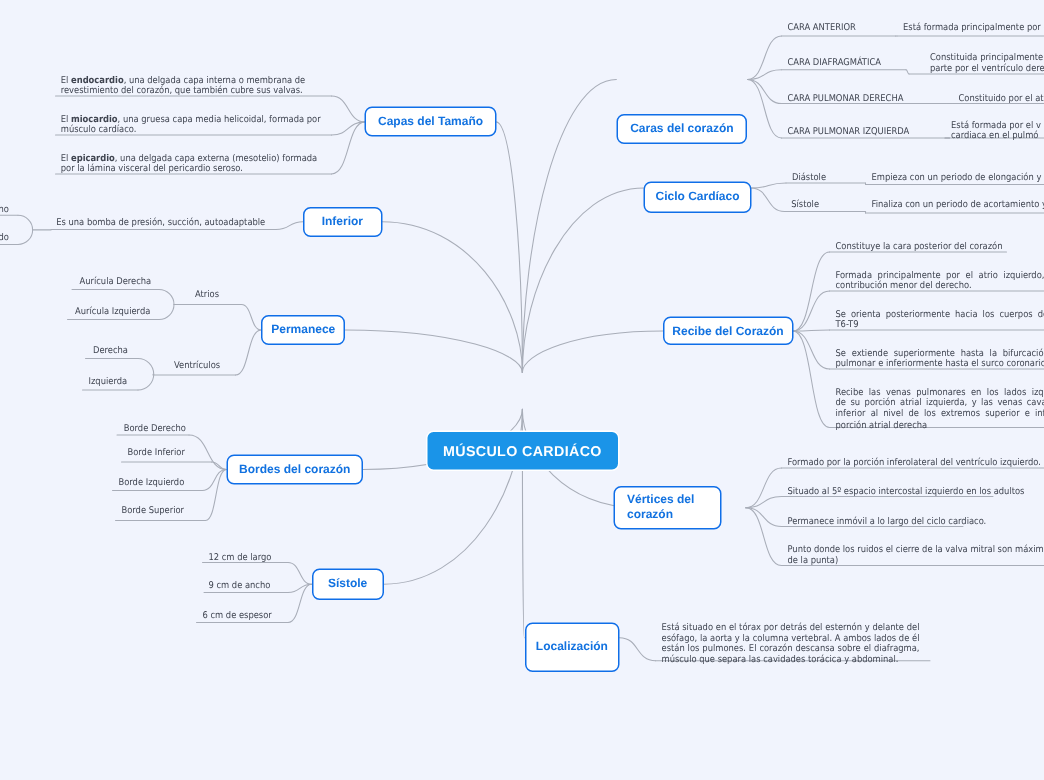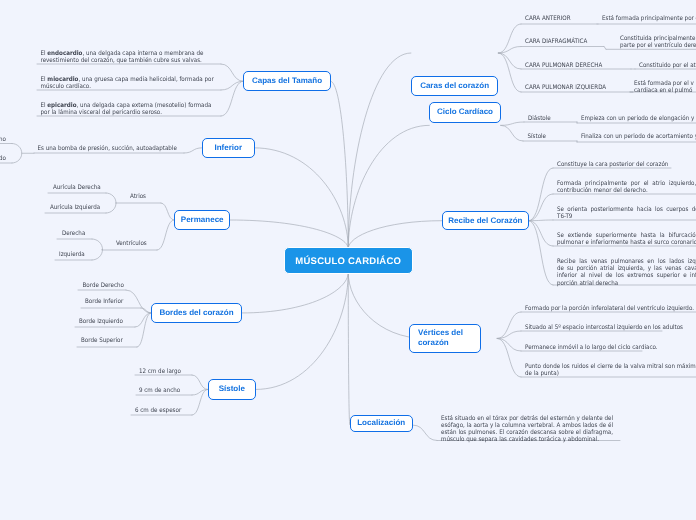--- a/index.html
+++ b/index.html
@@ -6,21 +6,21 @@
 body{width:696px;height:520px;background:#f1f4fd;overflow:hidden;
      font-family:"Liberation Sans",sans-serif;position:relative;
      -webkit-font-smoothing:antialiased;text-rendering:geometricPrecision;}
 #stage{position:absolute;left:0;top:0;width:696px;height:520px;overflow:hidden;
        background:#f1f4fd;will-change:transform;transform:translateZ(0);}
 #links{position:absolute;left:0;top:0;width:696px;height:520px;}
 .node{position:absolute;box-sizing:border-box;}
 .root{background:#1a94e8;color:#fff;border:1.5px solid #fff;border-radius:5px;padding-top:2px;
       font-weight:bold;font-size:9.5px;letter-spacing:.25px;
       font-family:"Liberation Sans",sans-serif;
-      display:flex;align-items:center;justify-content:center;white-space:nowrap;}
+      display:flex;align-items:center;justify-content:center;white-space:nowrap;margin-top:40px;}
 .topic{background:#fff;color:#1272e0;border:1.5px solid #0f6ee8;border-radius:5px;
       font-weight:bold;font-size:8px;display:flex;align-items:center;
       justify-content:center;text-align:center;line-height:1.3;}
 .leaf{position:absolute;color:#3f4450;font-size:6.2px;line-height:7.2px;white-space:nowrap;
       font-family:"DejaVu Sans",sans-serif;font-stretch:condensed;}
 .leaf .ln{display:block;}
 .leaf.just .ln{text-align:justify;text-align-last:justify;white-space:normal;}
 .leaf.just .ln.last{text-align:left;text-align-last:left;}
 .leaf b{font-weight:bold;}
 </style>
@@ -209,21 +209,21 @@
       <div class="leaf" style="left: 639px; top: 62px;">
         <span class="ln last">Constituido por el atrio</span>
       </div>
       <div class="leaf" style="left: 525px; top: 84px;">
         <span class="ln last">CARA PULMONAR IZQUIERDA</span>
       </div>
       <div class="leaf" style="left: 634px; top: 80px;">
         <span class="ln">Está formada por el v</span>
         <span class="ln last">cardiaca en el pulmó</span>
       </div>
-      <div class="node topic" style="left: 429.3px; top: 102px; width: 71.4px; height: 20.5px;">Ciclo Cardíaco</div>
+      <div class="node topic" style="left: 429.3px; top: 121px; width: 71.4px; height: 20.5px;">Ciclo Cardíaco</div>
       <div class="leaf" style="left: 528px; top: 114.5px;">
         <span class="ln last">Diástole</span>
       </div>
       <div class="leaf" style="left: 581px; top: 114.5px;">
         <span class="ln last">Empieza con un periodo de elongación y </span>
       </div>
       <div class="leaf" style="left: 527.5px; top: 133px;">
         <span class="ln last">Sístole</span>
       </div>
       <div class="leaf" style="left: 581px; top: 133px;">
@@ -258,21 +258,21 @@
       <div class="leaf" style="left: 525px; top: 324px;">
         <span class="ln last">Situado al 5º espacio intercostal izquierdo en los adultos</span>
       </div>
       <div class="leaf" style="left: 525px; top: 344px;">
         <span class="ln last">Permanece inmóvil a lo largo del ciclo cardiaco.</span>
       </div>
       <div class="leaf" style="left: 525px; top: 363px;">
         <span class="ln">Punto donde los ruidos el cierre de la valva mitral son máximo</span>
         <span class="ln last">de la punta)</span>
       </div>
-      <div class="node topic" style="left: 349.5px; top: 414.9px; width: 63.5px; height: 17px;">Localización</div>
+      <div class="node topic" style="left: 349.5px; top: 414.9px; width: 63.5px; height: 33px;">Localización</div>
       <div class="leaf just" style="left: 441px; top: 414.5px; width: 172px;">
         <span class="ln">Está situado en el tórax por detrás del esternón y delante del</span>
         <span class="ln">esófago, la aorta y la columna vertebral. A ambos lados de él</span>
         <span class="ln">están los pulmones. El corazón descansa sobre el diafragma,</span>
         <span class="ln last">músculo que separa las cavidades torácica y abdominal.</span>
       </div>
     </div>
 </div>
 
 </body></html>

